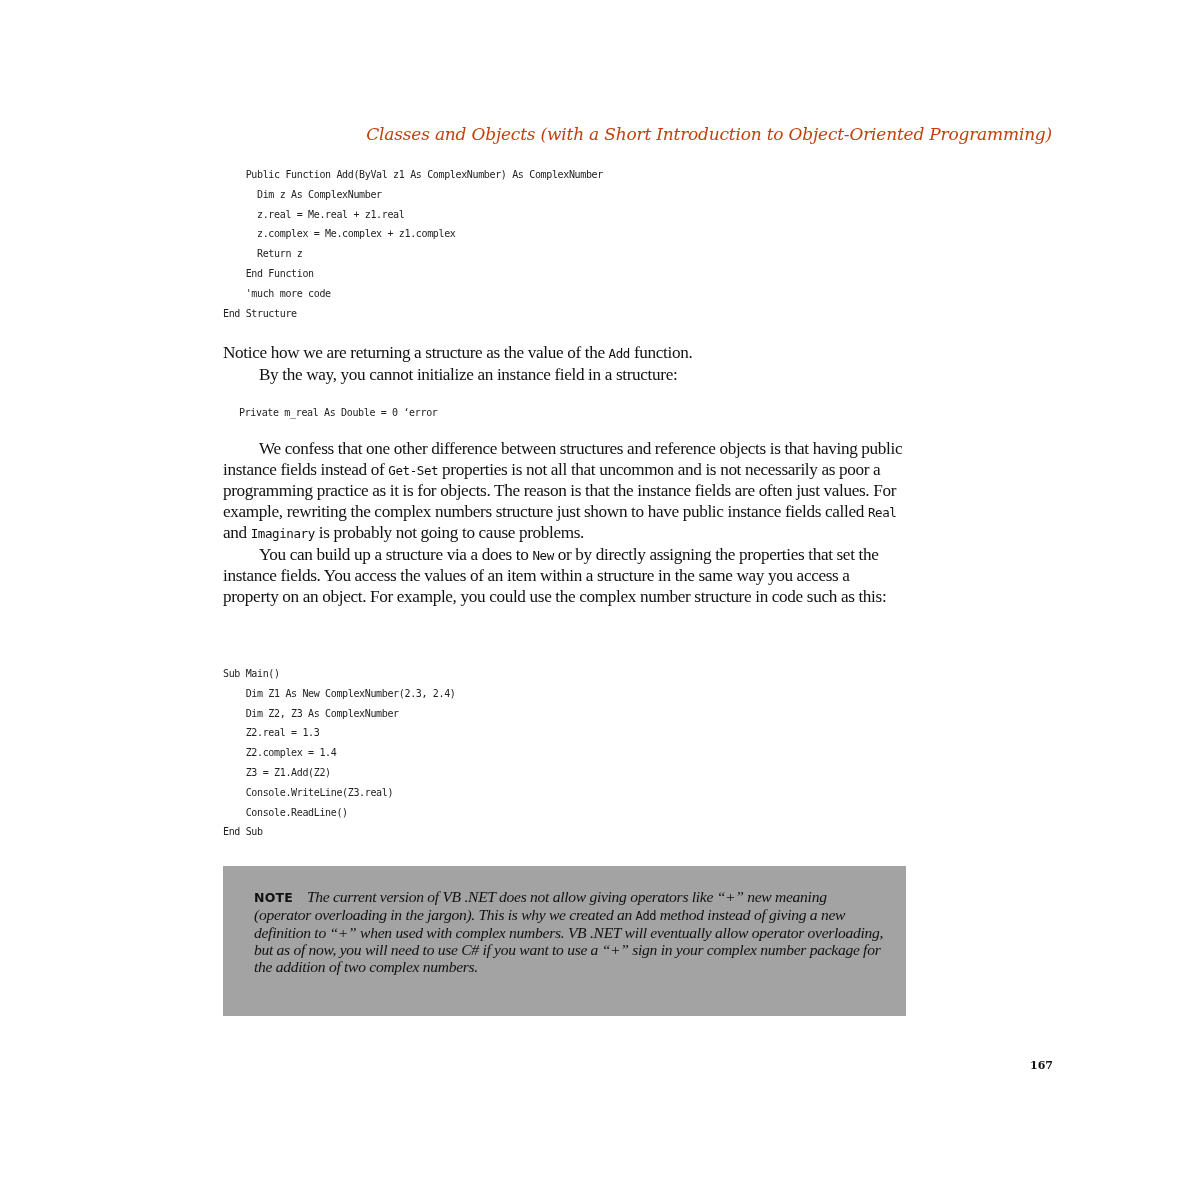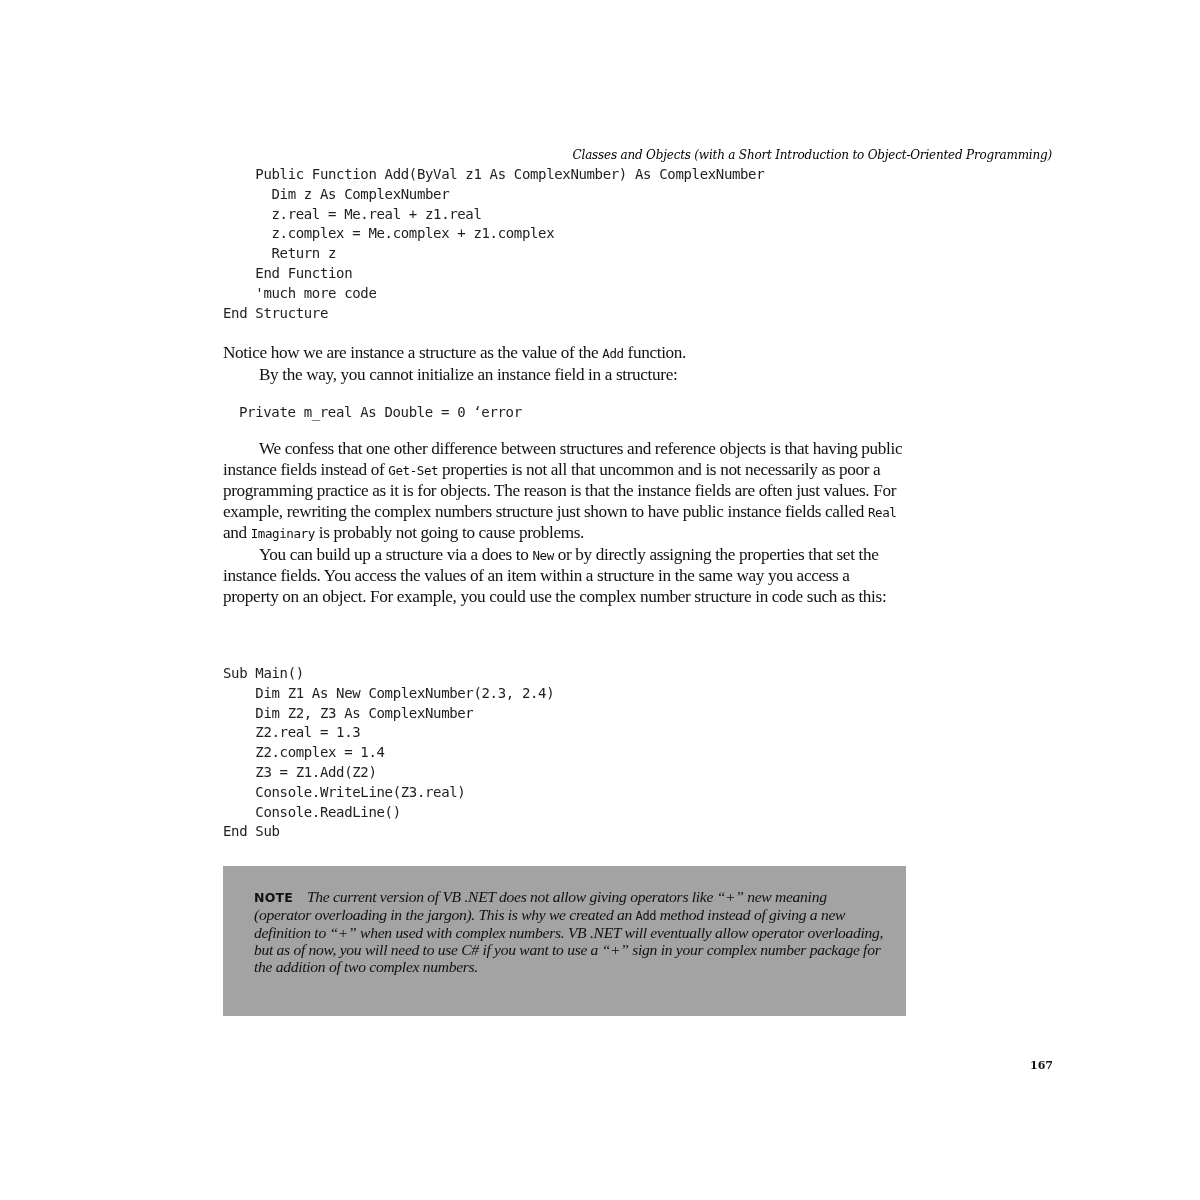--- a/index.html
+++ b/index.html
@@ -1,24 +1,24 @@
 <!DOCTYPE html>
 <html><head>
   <meta charset="utf-8">
   <style>
     html, body { margin: 0; padding: 0; background: #ffffff; }
     body { width: 1200px; height: 1200px; position: relative; overflow: hidden; color: #1a1a1a; }
     .running-head {
-      position: absolute; top: 148px; right: 148px;
-      font-family: "DejaVu Serif", serif; font-style: italic; font-size: 12px; color: #000000;
+      position: absolute; top: 124px; right: 148px;
+      font-family: "DejaVu Serif", serif; font-style: italic; font-size: 17px; color: #c2410c;
       letter-spacing: -0.2px; white-space: nowrap;
     }
     .code {
       position: absolute; left: 223px;
-      font-family: "DejaVu Sans Mono", monospace; font-size: 14px; line-height: 19.8px; color: #222;
+      font-family: "DejaVu Sans Mono", monospace; font-size: 10px; line-height: 19.8px; color: #222;
       white-space: pre; margin: 0; letter-spacing: -0.35px;
     }
     .code .line { display: block; height: 19.8px; }
     .prose {
       position: absolute; left: 223px; width: 684px;
       font-family: "Liberation Serif", serif; font-size: 17.2px; line-height: 20.5px; color: #111;
       letter-spacing: -0.35px;
     }
     .prose p { margin: 0; }
     .prose p.indent { text-indent: 36px; }
@@ -43,21 +43,21 @@
     }
   </style>
 </head>
 <body>
 
 <div class="running-head">Classes and Objects (with a Short Introduction to Object-Oriented Programming)</div>
 
 <pre class="code" style="top:165px;"><span class="line">    Public Function Add(ByVal z1 As ComplexNumber) As ComplexNumber</span><span class="line">      Dim z As ComplexNumber</span><span class="line">      z.real = Me.real + z1.real</span><span class="line">      z.complex = Me.complex + z1.complex</span><span class="line">      Return z</span><span class="line">    End Function</span><span class="line">    'much more code</span><span class="line">End Structure</span></pre>
 
 <div class="prose" style="top:343px;">
-  <p><span>Notice how we are instance a structure as the value of the </span><span class="mono-inline">Add</span><span> function.</span></p>
+  <p><span>Notice how we are returning a structure as the value of the </span><span class="mono-inline">Add</span><span> function.</span></p>
   <p class="indent">By the way, you cannot initialize an instance field in a structure:</p>
 </div>
 
 <pre class="code" style="top:403px;margin-left:16px;"><span class="line">Private m_real As Double = 0 ‘error</span></pre>
 
 <div class="prose" style="top:439px;">
   <p class="indent"><span>We confess that one other difference between structures and reference objects is that having public instance fields instead of </span><span class="mono-inline">Get-Set</span><span> properties is not all that uncommon and is not necessarily as poor a programming practice as it is for objects. The reason is that the instance fields are often just values. For example, rewriting the complex numbers structure just shown to have public instance fields called </span><span class="mono-inline">Real</span><span> and </span><span class="mono-inline">Imaginary</span><span> is probably not going to cause problems.</span></p>
   <p class="indent"><span>You can build up a structure via a does to </span><span class="mono-inline">New</span><span> or by directly assigning the properties that set the instance fields. You access the values of an item within a structure in the same way you access a property on an object. For example, you could use the complex number structure in code such as this:</span></p>
 </div>
 

